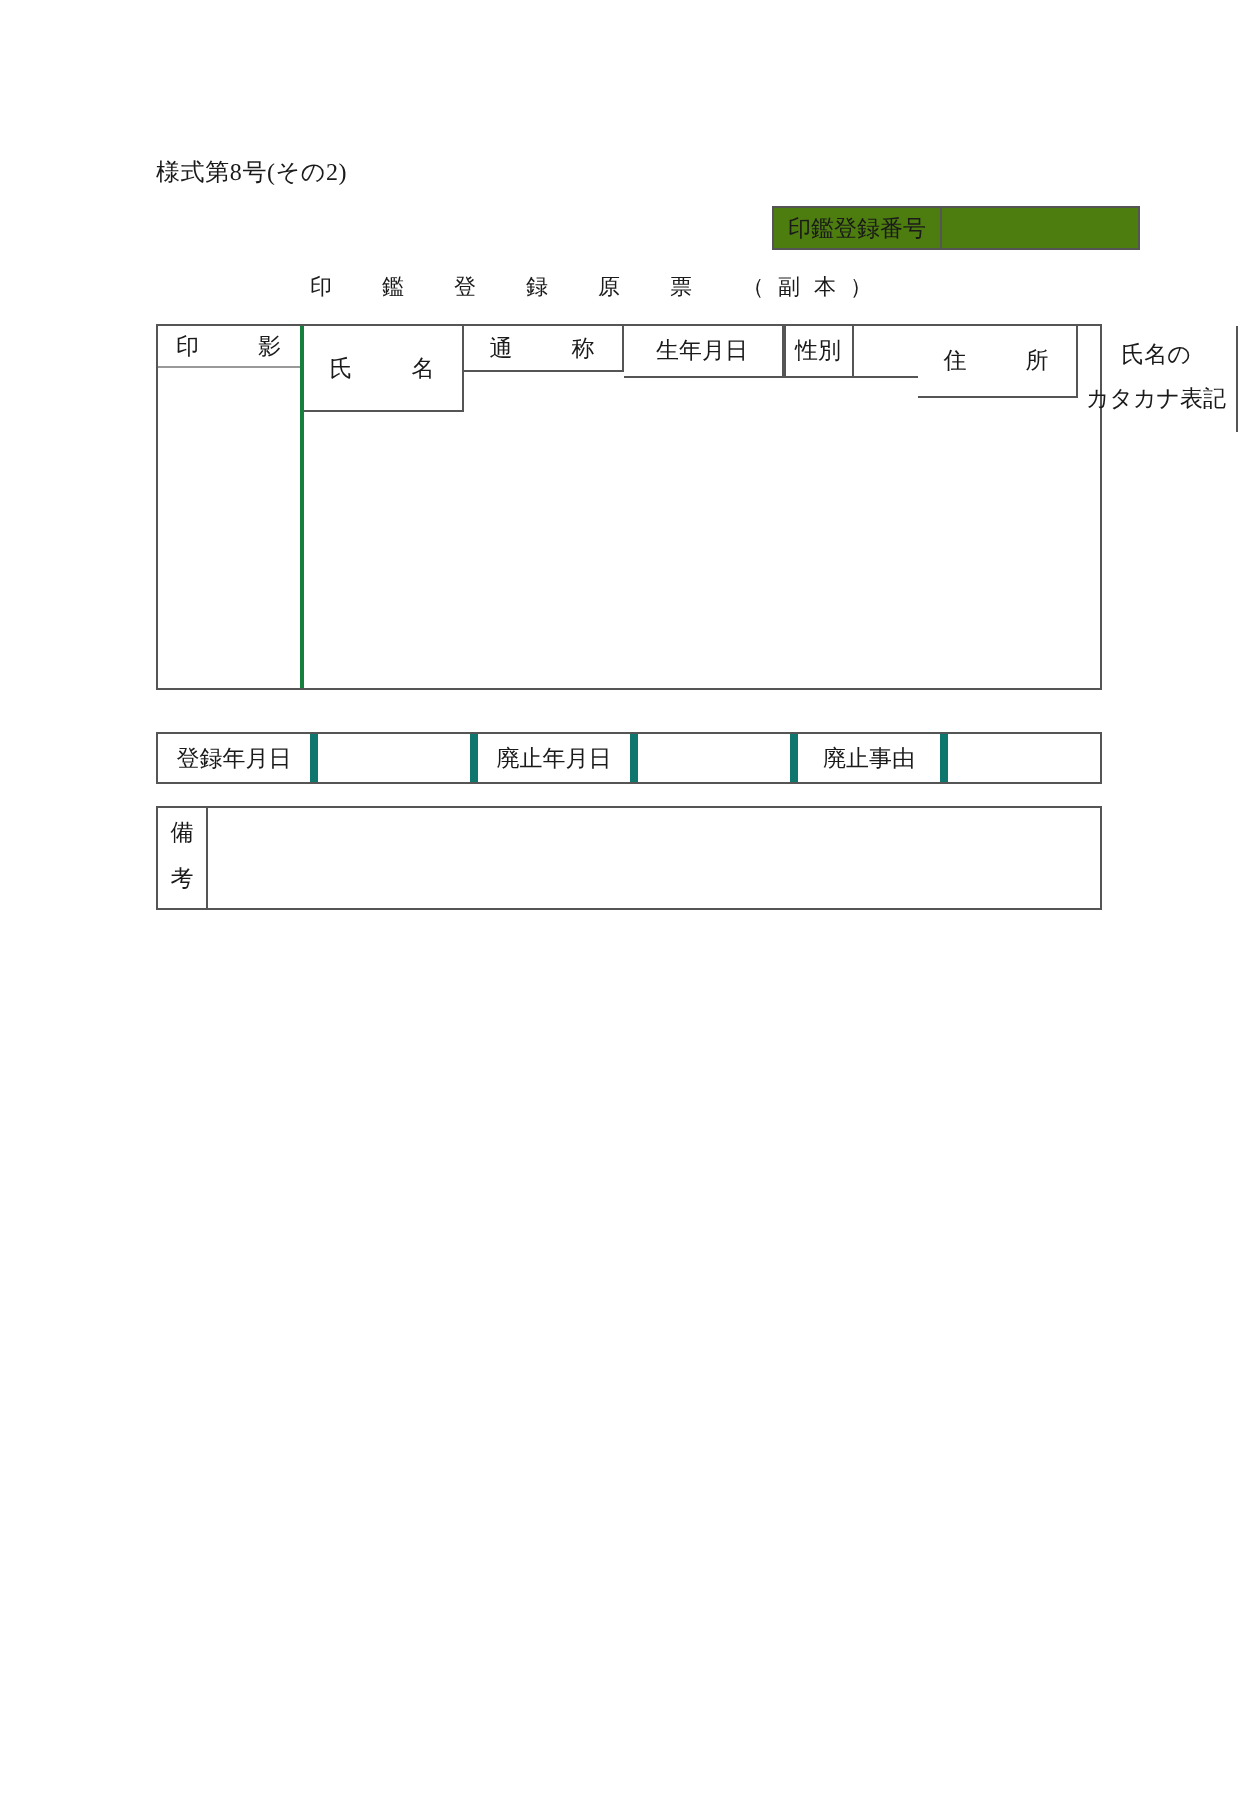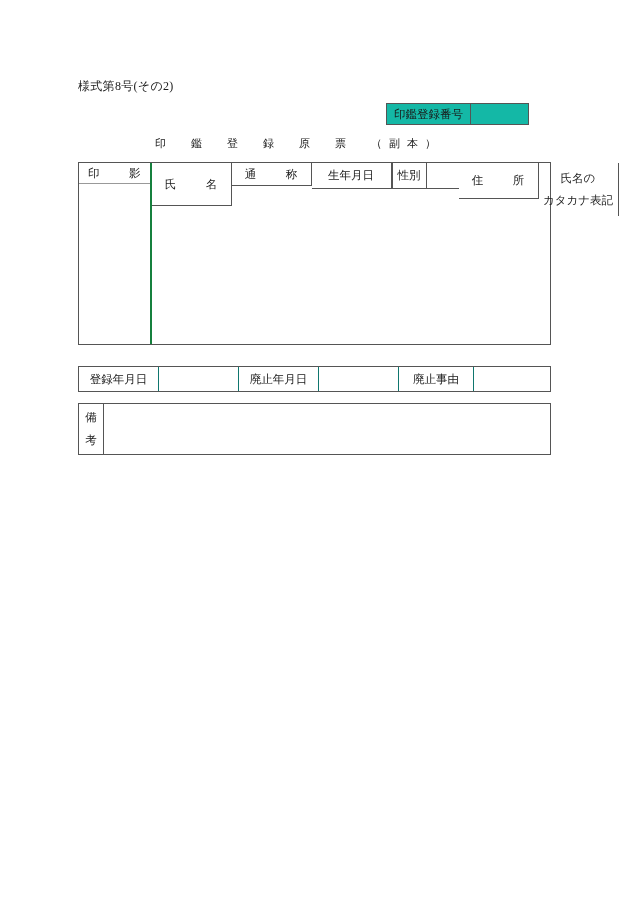--- a/index.html
+++ b/index.html
@@ -28,26 +28,26 @@
     font-size: 12px;
     letter-spacing: 0.3px;
     white-space: nowrap;
   }
 
   
   .regno-box {
     position: absolute;
     left: 386px;
     top: 103px;
-    width: 143px;
+    width: 184px;
     height: 22px;
     display: flex;
     border: 1px solid #555;
     box-sizing: border-box;
-    background: #14b8a6;
+    background: #4d7c0f;
   }
   .regno-label {
     width: 84px;
     border-right: 1px solid #555;
     box-sizing: border-box;
     display: flex;
     align-items: center;
     justify-content: center;
     font-size: 11.5px;
     white-space: nowrap;
@@ -166,21 +166,21 @@
     box-sizing: border-box;
     display: flex;
   }
   .dcell {
     box-sizing: border-box;
     display: flex;
     align-items: center;
     justify-content: center;
     font-size: 11.5px;
     white-space: nowrap;
-    border-right: 1px solid #0f766e;
+    border-right: 4px solid #0f766e;
   }
   .dcell.no-border { border-right: none; }
   .d-label-1 { width: 80px; }
   .d-value-1 { width: 80px; }
   .d-label-2 { width: 80px; }
   .d-value-2 { width: 80px; }
   .d-label-3 { width: 75px; }
   .d-value-3 { flex: 1; }
 
   

